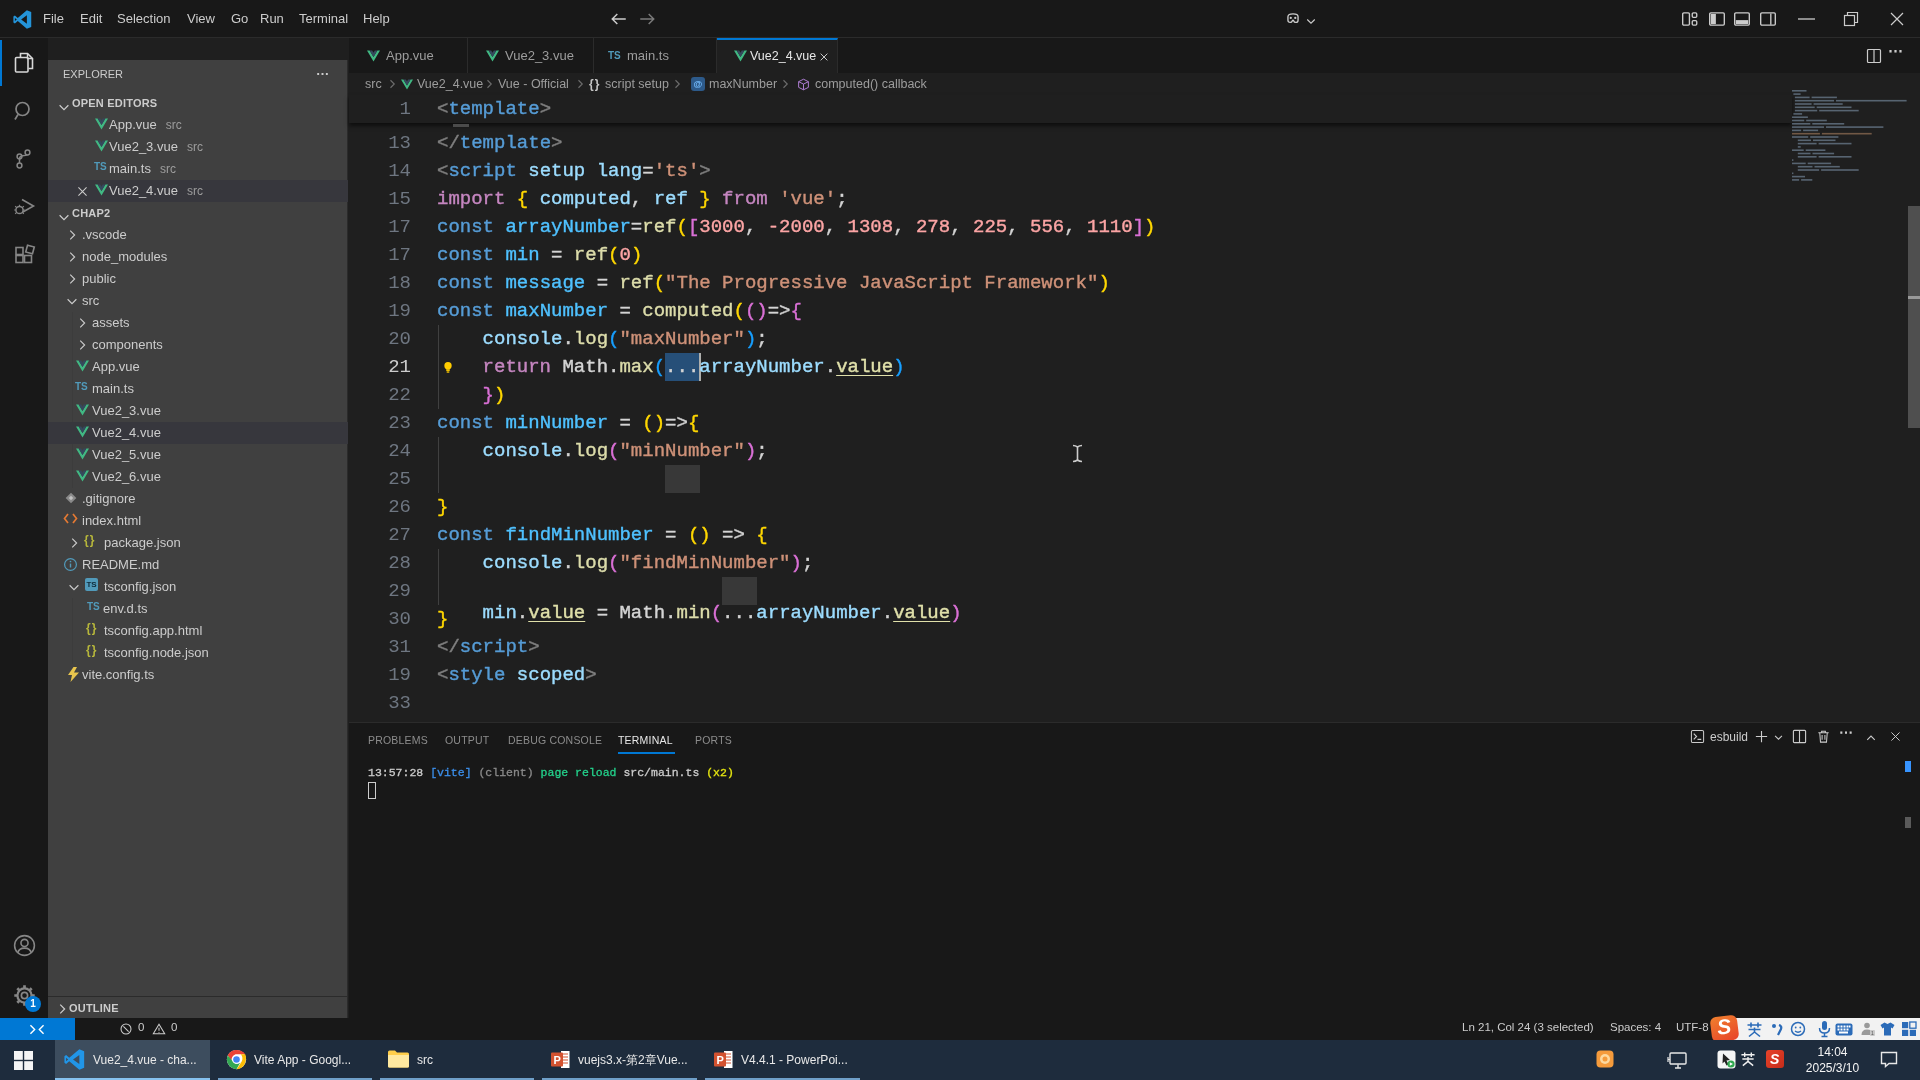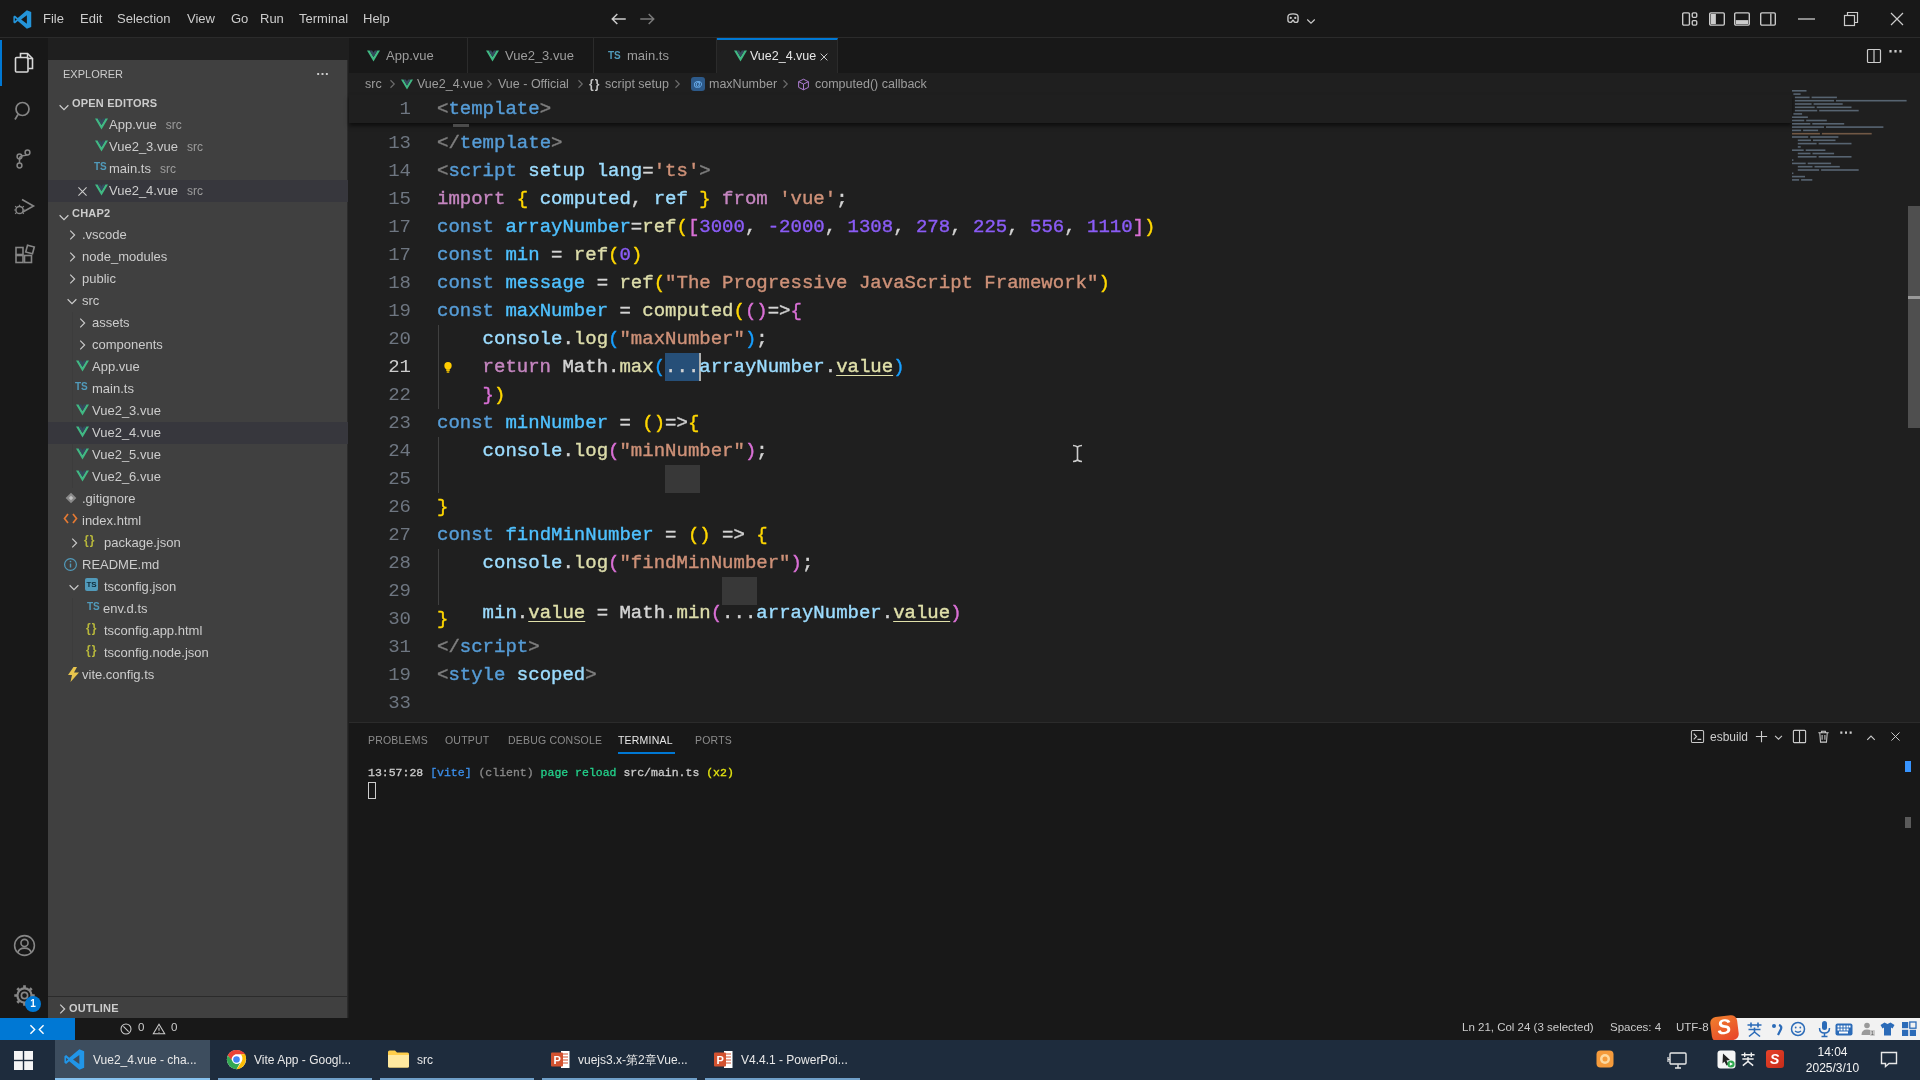--- a/index.html
+++ b/index.html
@@ -16,21 +16,21 @@
   #sidebar { position:absolute; left:48px; top:38px; width:300px; height:980px; background:#404040; border-right:1px solid #2b2b2b; color:#cccccc;margin-top:22px; }
   .row { position:absolute; left:0; width:300px; height:22px; line-height:22px; font-size:13px; white-space:nowrap; }
   .srcdim { color:#9d9d9d; font-size:12px; margin-left:9px; }
   .sech { font-size:11px; font-weight:bold; color:#cccccc; letter-spacing:0.2px; }
   
   #editor { position:absolute; left:349px; top:38px; width:1571px; height:980px; background:#1f1f1f; }
   .tab { position:absolute; top:0; height:35px; background:#181818; border-right:1px solid #2b2b2b; color:#9d9d9d; font-size:13px; line-height:35px; }
   .codeline { position:absolute; left:88px; height:28px; line-height:28px; font-family:"Liberation Mono", monospace; font-size:19px; white-space:pre; color:#d4d4d4; -webkit-text-stroke:0.4px; }
   .lnum { position:absolute; left:0; width:62px; height:28px; line-height:28px; text-align:right; font-family:"Liberation Mono", monospace; font-size:19px; color:#6e7681; }
   .k { color:#569cd6; } .kc { color:#c586c0; } .v { color:#9cdcfe; } .vc { color:#4fc1ff; }
-  .f { color:#dcdcaa; } .s { color:#ce9178; } .n { color:#8b5cf6; } .w { color:#d4d4d4; }
+  .f { color:#dcdcaa; } .s { color:#ce9178; } .n { color:#fca5a5; } .w { color:#d4d4d4; }
   .g { color:#808080; } .b1 { color:#ffd700; } .b2 { color:#da70d6; } .b3 { color:#179fff; }
   .vu { color:#e0e0aa; text-decoration:underline; text-underline-offset:3px; }
   
   #panel { position:absolute; left:349px; top:722px; width:1571px; height:296px; background:#181818; border-top:1px solid #2b2b2b; }
   .ptab { position:absolute; top:0; height:35px; line-height:35px; font-size:10.5px; color:#8c8c8c; letter-spacing:0.2px; }
   
   #statusbar { position:absolute; left:0; top:1018px; width:1920px; height:22px; background:#181818; color:#cccccc; font-size:11.5px; }
   
   #taskbar { position:absolute; left:0; top:1040px; width:1920px; height:40px; background:#1e2c3d; }
   .tbtn { position:absolute; top:0; height:40px; }

